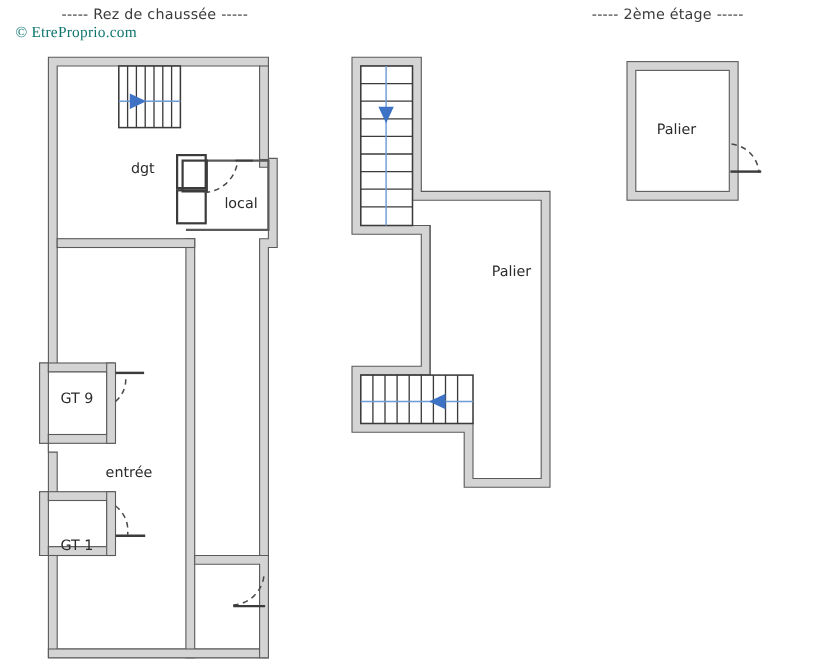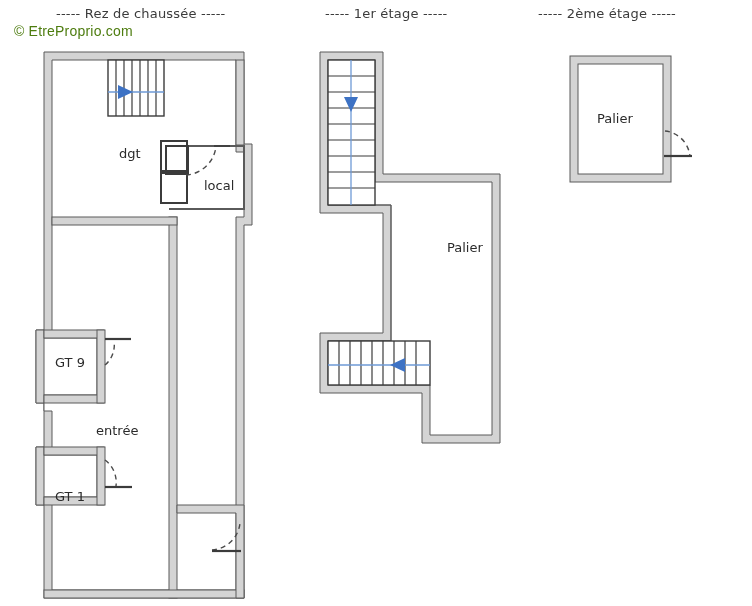--- a/index.html
+++ b/index.html
@@ -32,25 +32,25 @@
   }
   #title-rdc  { left: 56px;  top: 6px; }
   #title-1er  { left: 325px; top: 6px; }
   #title-2eme { left: 538px; top: 6px; }
 
   .watermark {
     position: absolute;
     left: 14px;
     top: 23px;
     font-size: 14px;
-    color: #4d7c0f;
+    color: #0f766e;
     letter-spacing: 0.2px;
     white-space: nowrap;
     user-select: none;
-    font-family: Liberation Sans, sans-serif;
+    font-family: Liberation Serif, serif;
   }
   .room-label {
     position: absolute;
     font-size: 13px;
     color: #2b2b2b;
     white-space: nowrap;
     font-family: "DejaVu Sans", "Liberation Sans", sans-serif;
   }
   #label-dgt     { left: 119px; top: 119px; margin-top: 27px; }
   #label-local   { left: 204px; top: 178px; }
@@ -61,21 +61,20 @@
   #label-palier2 { left: 597px; top: 111px; }
 
   svg { position: absolute; left: 0; top: 0; }
 </style>
 </head>
 <body>
 
 <div id="plan-root">
 
   <div class="floor-title" id="title-rdc">----- Rez de chaussée -----</div>
-  <div class="floor-title" id="title-1er">----- 1er étage -----</div>
   <div class="floor-title" id="title-2eme">----- 2ème étage -----</div>
 
   <div class="watermark">© EtreProprio.com</div>
 
   <svg width="752" height="606" viewBox="0 0 752 606">
 
     <g>
 
       <path fill="#d4d4d4" stroke="#5a5a5a" stroke-width="1" fill-rule="evenodd" d="
               M44,52 L244,52 L244,144 L236,144 L236,148 L244,148 L244,225

